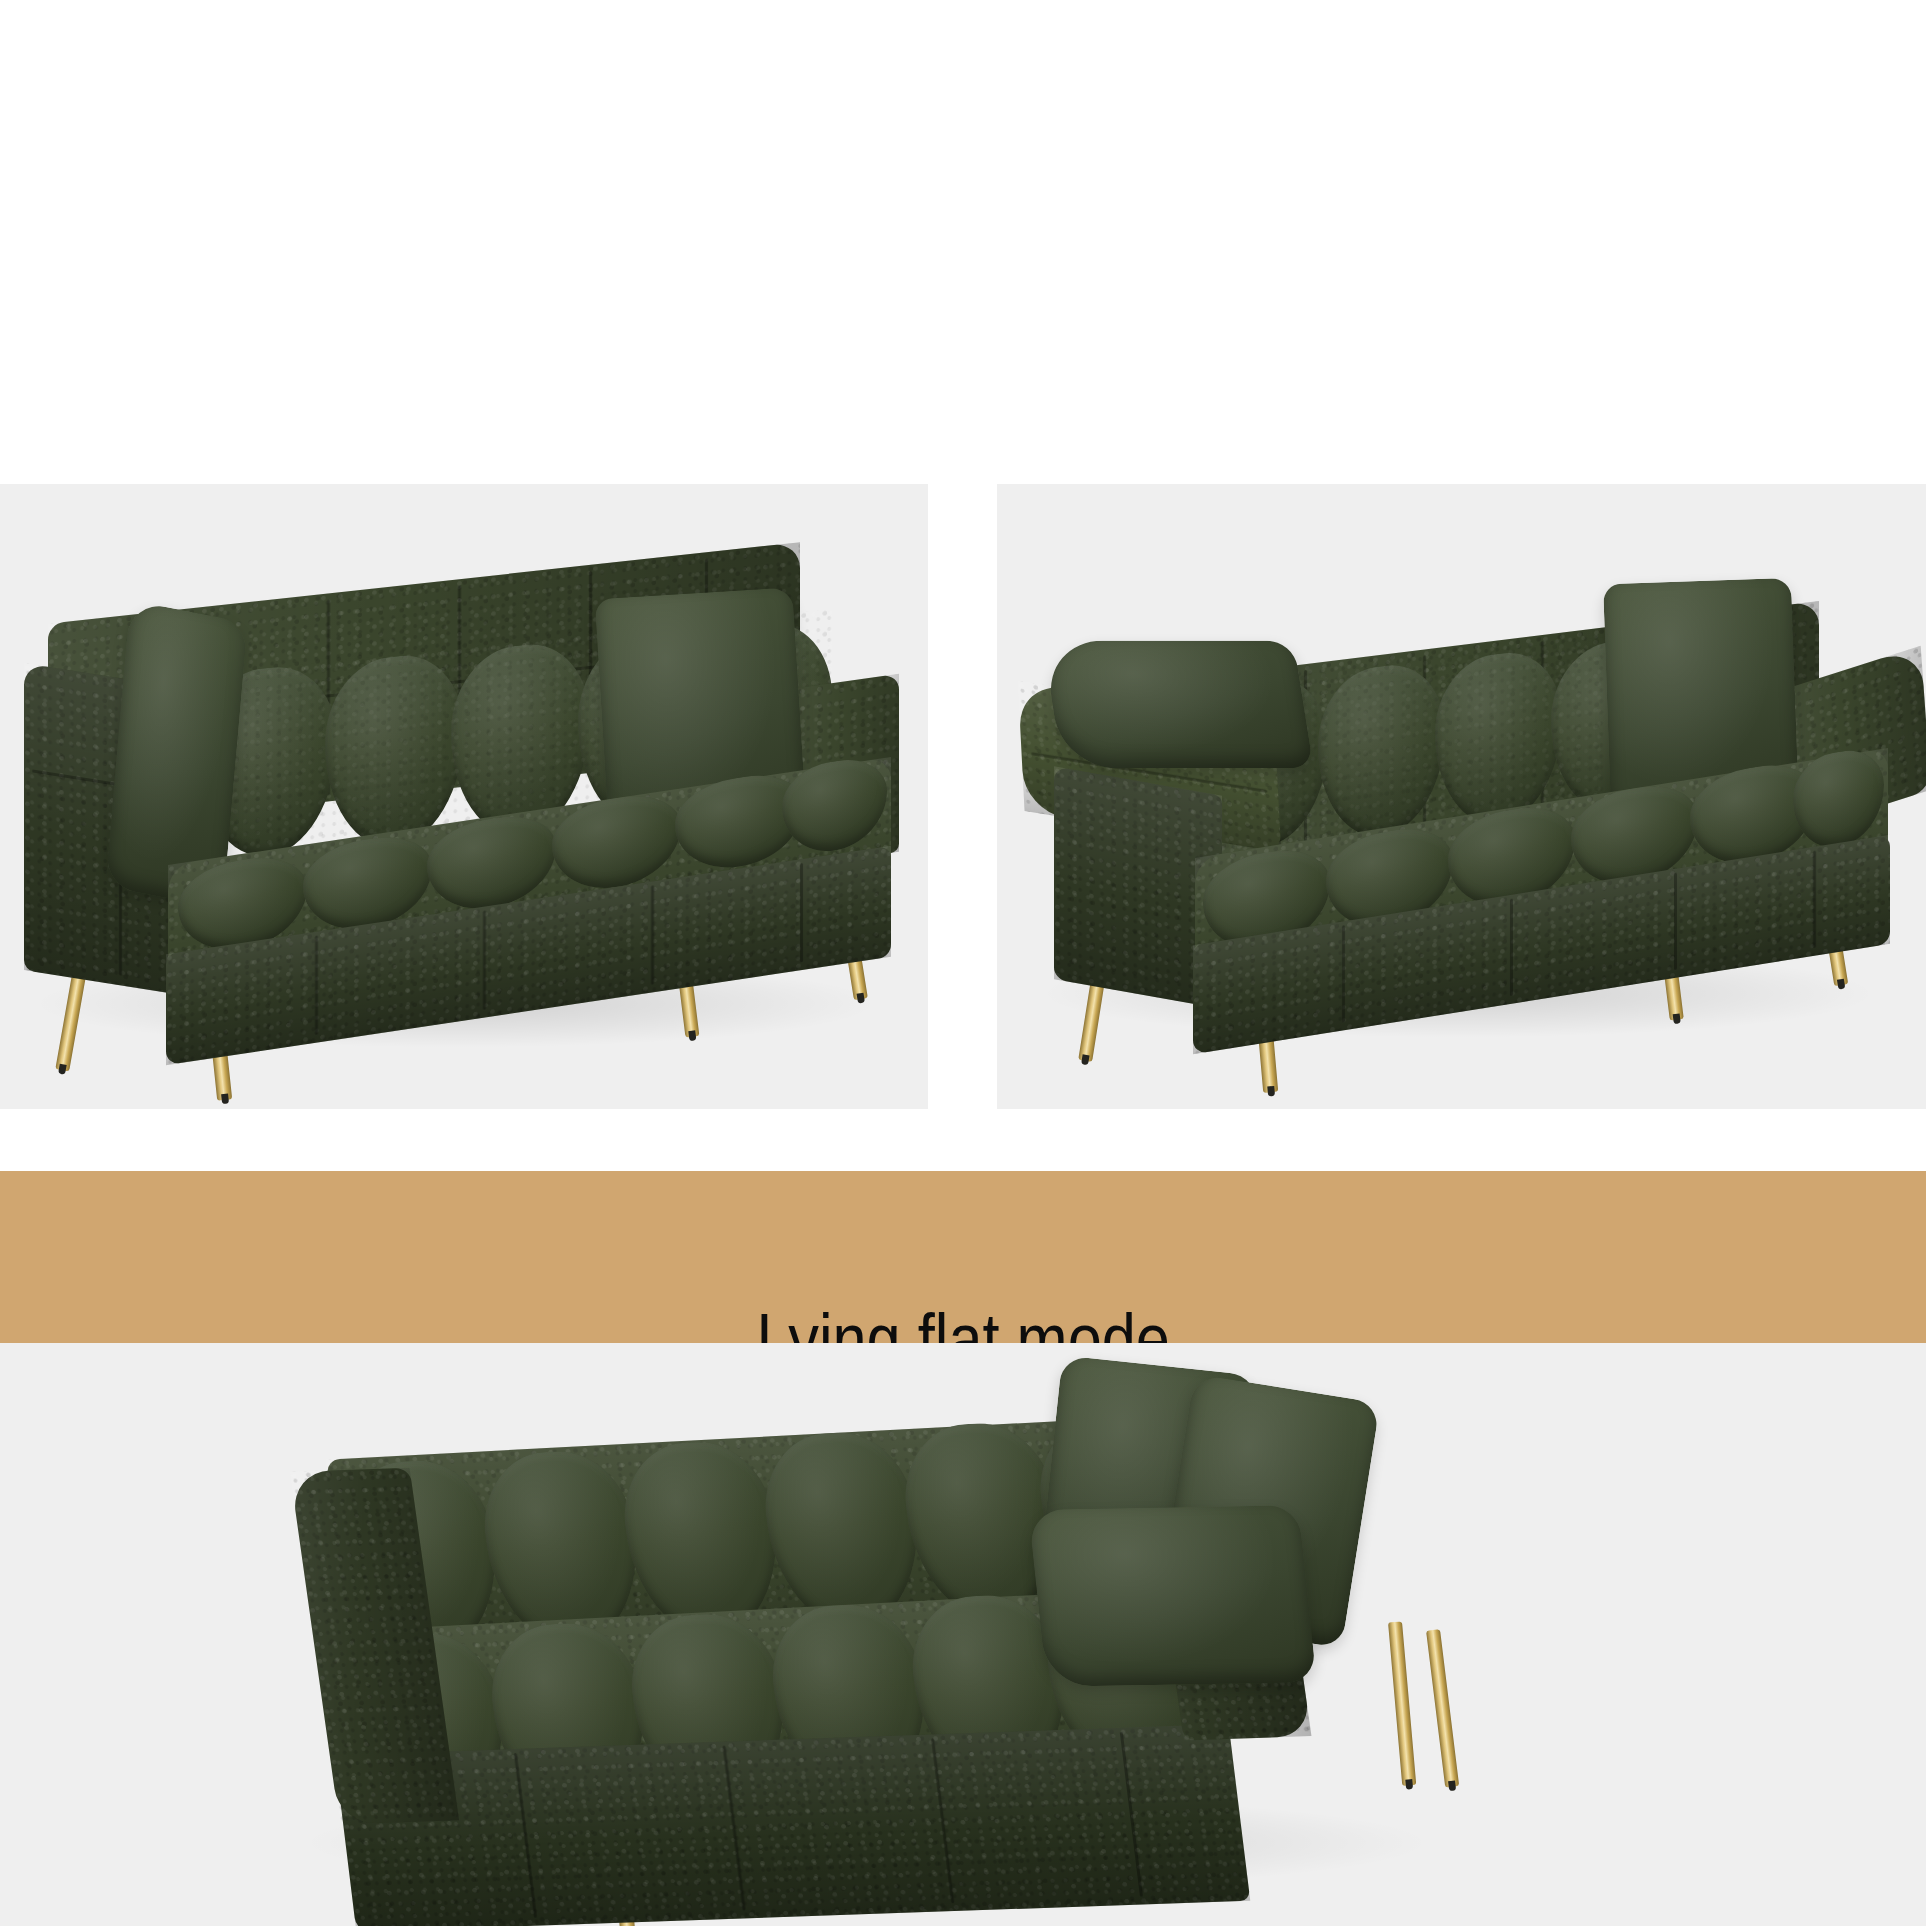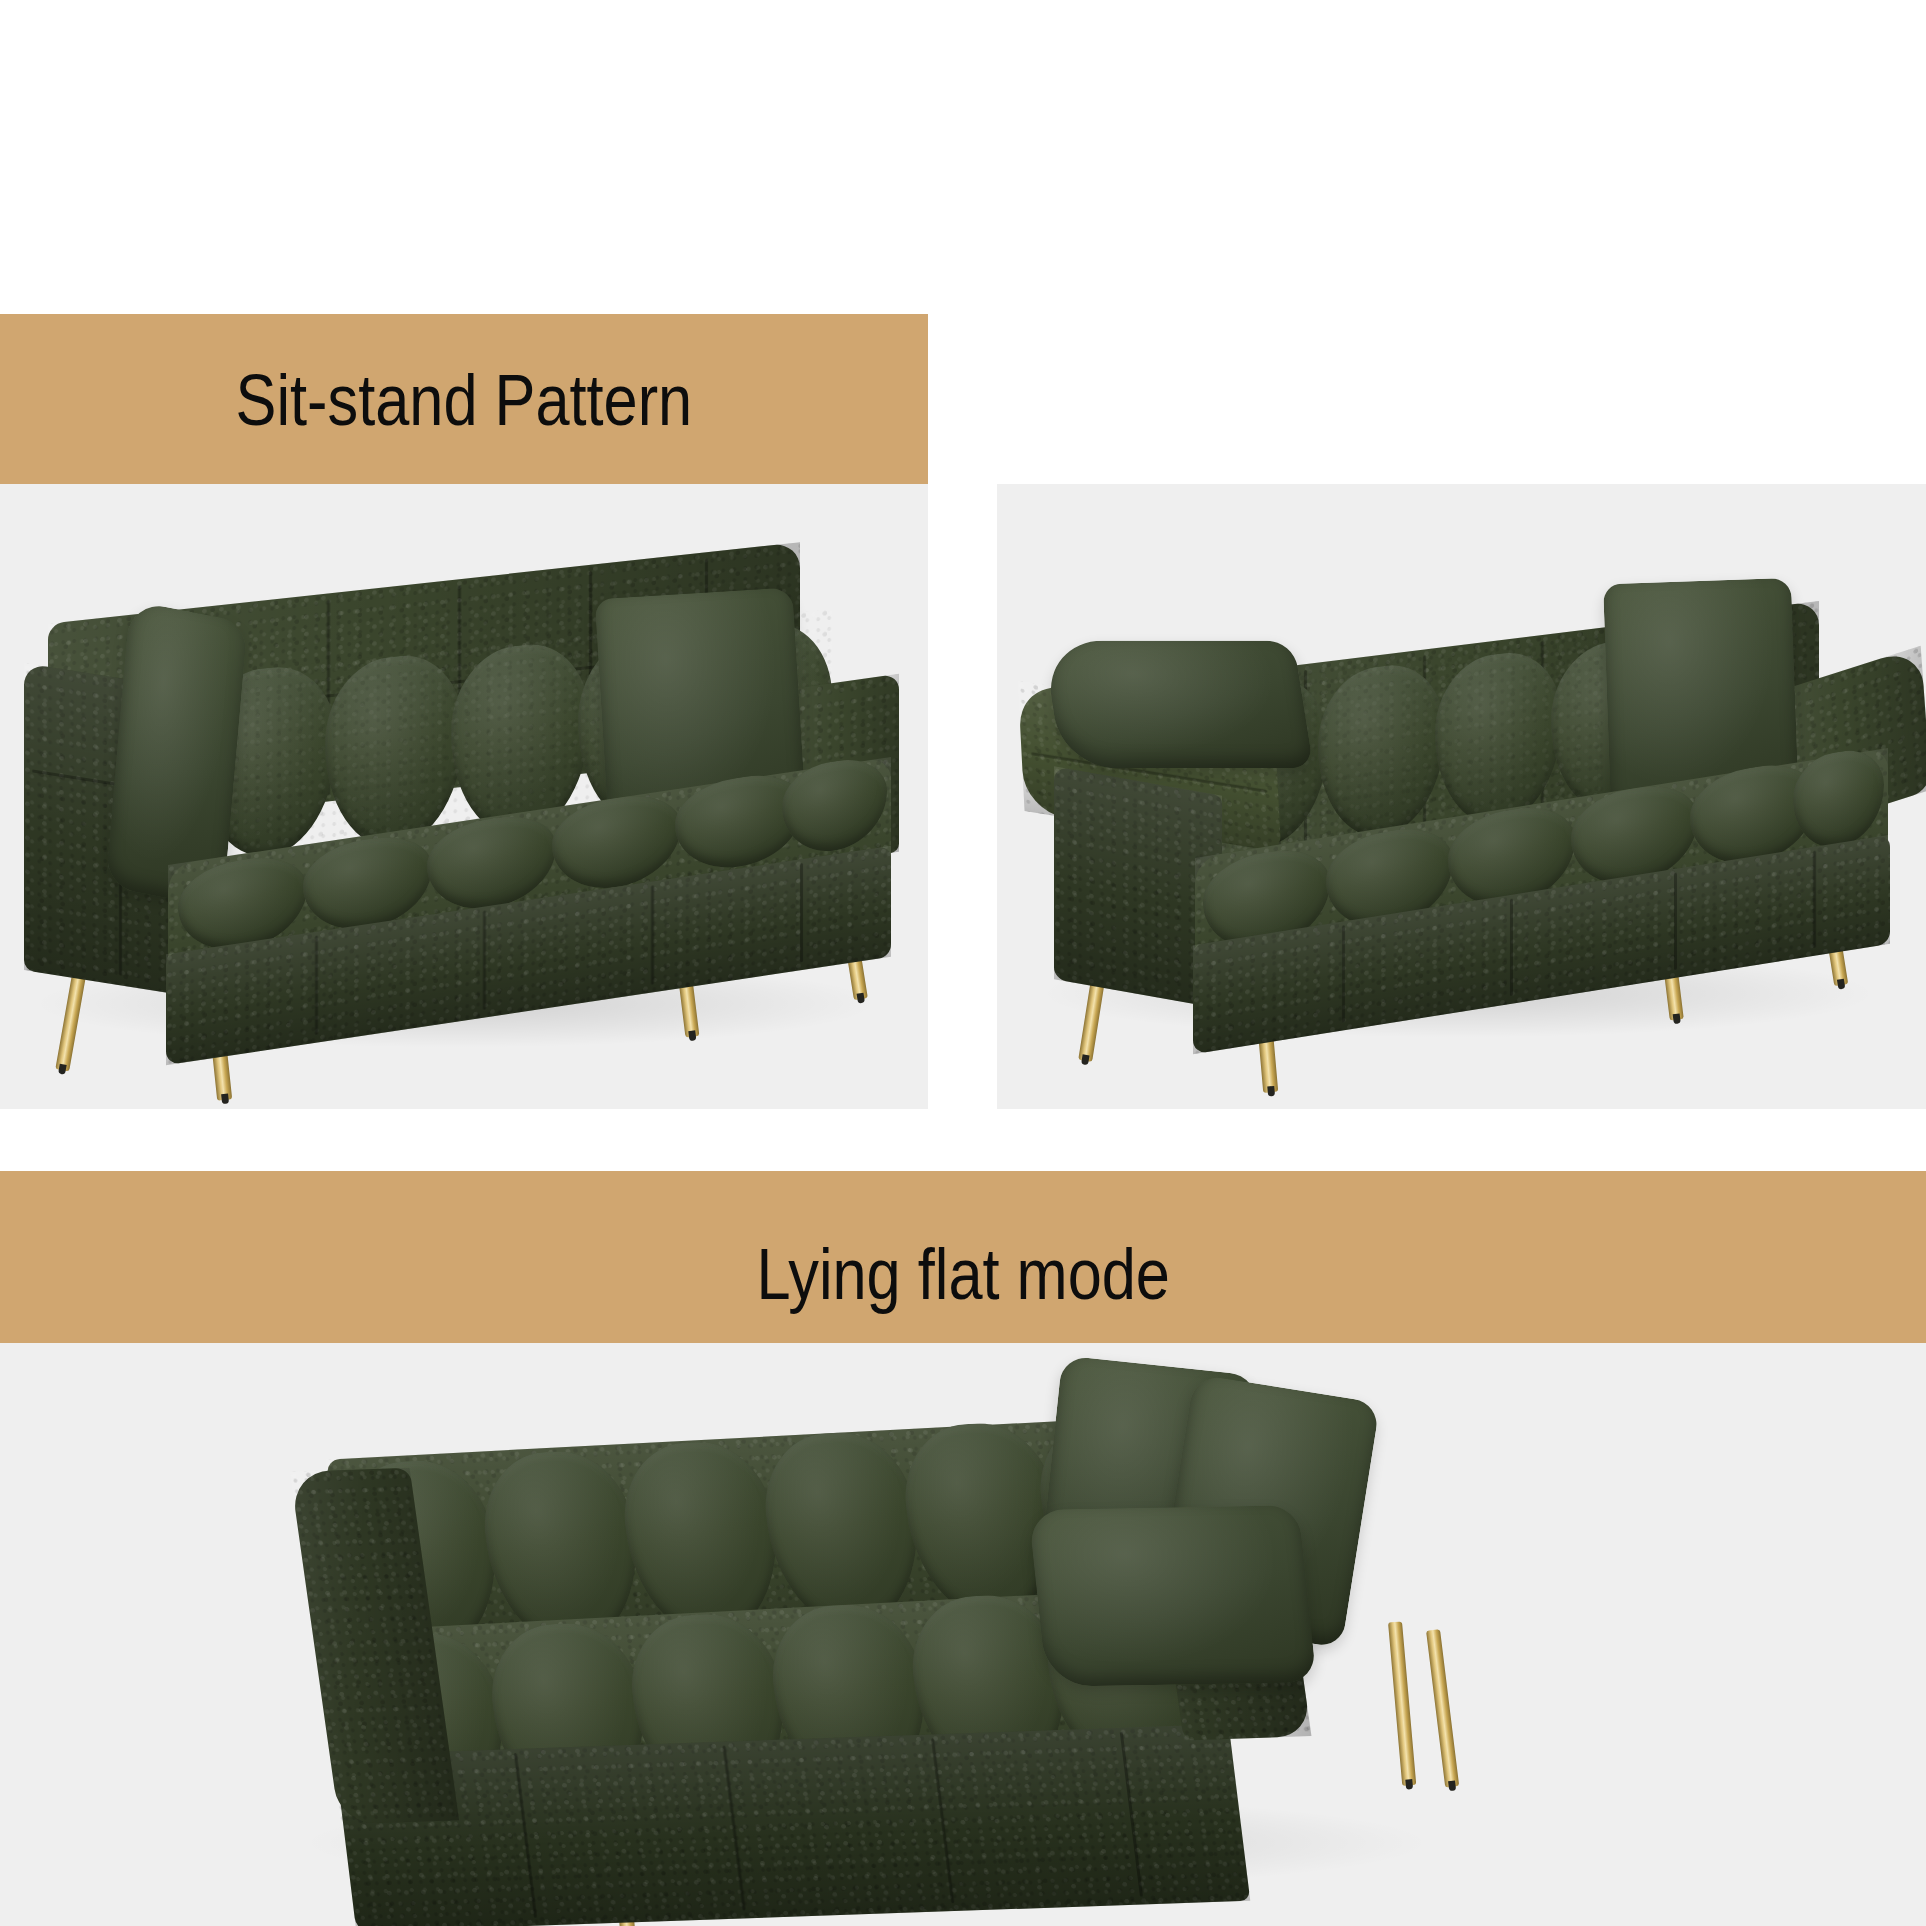--- a/index.html
+++ b/index.html
@@ -43,21 +43,21 @@
     display:flex;align-items:center;justify-content:center;
   }
   .bar .bar-text{
     font-size:73px;line-height:73px;color:#0d0d0d;
     font-weight:normal;
     transform:scaleX(.84);
     white-space:nowrap;
   }
   #bar-left {left:0;   top:314px;  width:928px;  height:170px;}
   #bar-right{left:997px;top:314px;width:930px;  height:170px;}
-  #bar-bottom{left:0;  top:1171px; width:1927px; height:204px;}
+  #bar-bottom{left:0;  top:1171px; width:1927px; height:204px;align-items:flex-end;}
 
   
   .panel{position:absolute;background:#efefef;overflow:hidden;}
   #panel-left  {left:0;     top:484px; width:928px;  height:625px;}
   #panel-right {left:997px;top:484px; width:930px;  height:625px;}
   #panel-bottom{left:0;     top:1343px;width:1927px; height:583px;}
 
   
   .sofa{position:absolute;}
 
@@ -107,23 +107,20 @@
     box-shadow:inset 0 -8px 16px rgba(0,0,0,.32), 0 6px 14px rgba(0,0,0,.16);
   }
   .grnd{position:absolute;border-radius:50%;background:radial-gradient(ellipse at center, rgba(0,0,0,.13) 0%, rgba(0,0,0,0) 70%);}
 </style>
 </head>
 <body>
 
 <div class="page">
 
 
-  <div class="bar" id="bar-left">
-    <span class="bar-text">Sit-stand Pattern</span>
-  </div>
 
   <div class="panel" id="panel-left">
     <div class="grnd" style="left:30px;top:475px;width:851px;height:89px;"></div>
 
     <div class="leg" style="left:87px; top:406px; width:14px;height:183px;transform:rotate(10deg);transform-origin:top center;"></div>
     <div class="leg" style="left:196px;top:414px; width:15px;height:203px;transform:rotate(-6deg);transform-origin:top center;"></div>
     <div class="leg" style="left:665px;top:386px; width:14px;height:168px;transform:rotate(-7deg);transform-origin:top center;"></div>
     <div class="leg" style="left:830px;top:364px; width:14px;height:153px;transform:rotate(-9deg);transform-origin:top center;"></div>
 
     <div class="sofa fab" style="left:48px;top:99px;width:752px;height:208px;border-radius:16px 26px 10px 10px;transform:skewY(-6.2deg);">

